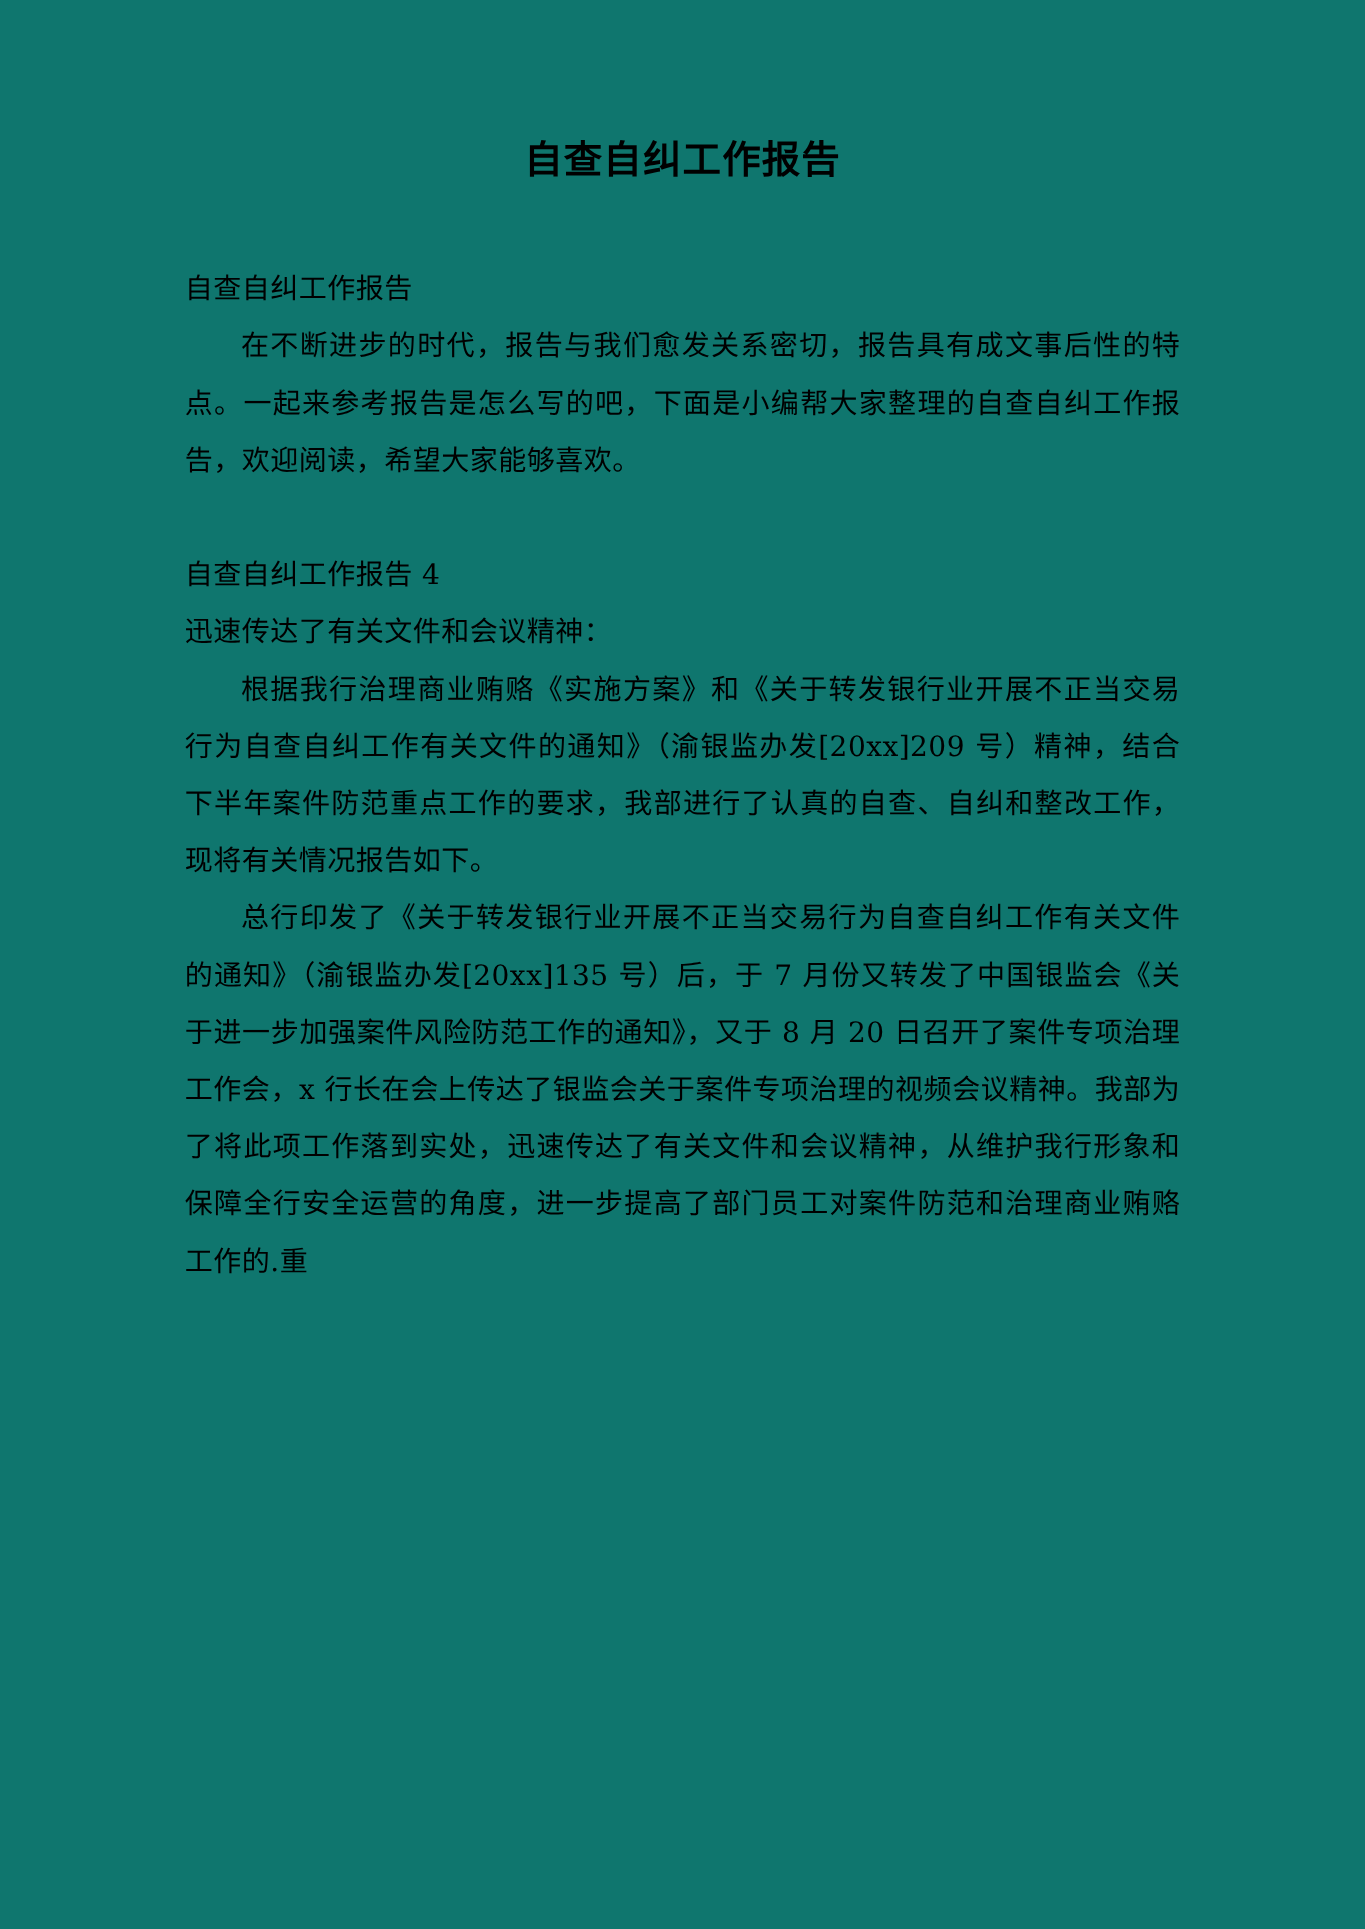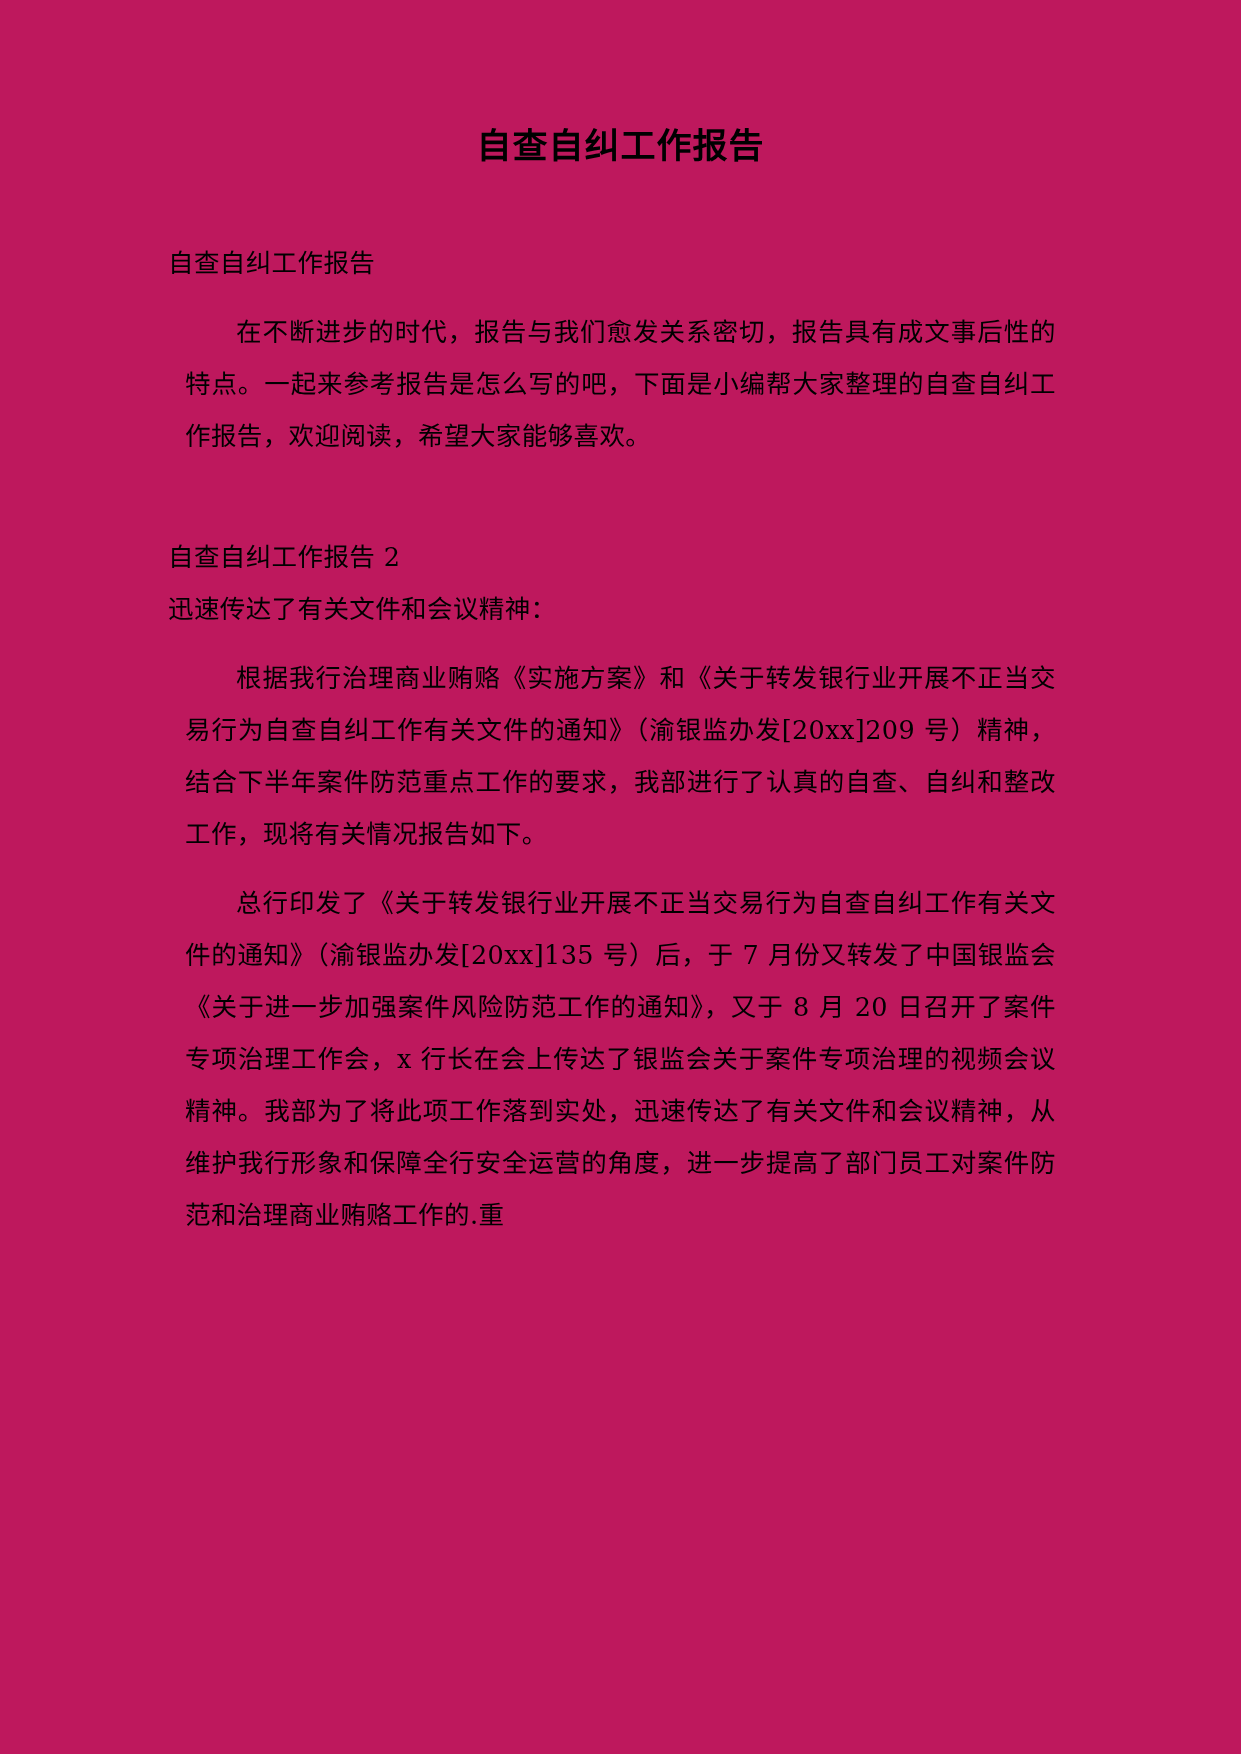--- a/index.html
+++ b/index.html
@@ -6,21 +6,21 @@
   html, body {
     margin: 0;
     padding: 0;
     background: #ffffff;
   }
   .page {
     position: relative;
     width: 1241px;
     height: 1754px;
     margin: 0 auto;
-    background: #be185d;
+    background: #0f766e;
     box-sizing: border-box;
     padding: 122px 168px 120px 168px;
     font-family: "DejaVu Serif", "Liberation Serif", serif;
     color: #000000;
     overflow: hidden;
   }
   .doc-title {
     font-family: "DejaVu Sans", "Liberation Sans", sans-serif;
     font-weight: bold;
     font-size: 35px;
@@ -34,21 +34,21 @@
     line-height: 52px;
     letter-spacing: 0.4px;
     text-align: justify;
     text-justify: inter-ideograph;
   }
   p.para {
     margin: 0;
     text-indent: 0;
   }
   p.indent {
-    margin: 17px;
+    margin: 0;
     text-indent: 2em;
   }
   .gap-large {
     height: 52px;
   }
 </style>
 </head>
 <body>
 
 <div class="page">
@@ -56,21 +56,21 @@
   <h1 class="doc-title">自查自纠工作报告</h1>
 
   <div class="body-block">
 
     <p class="para">自查自纠工作报告</p>
 
     <p class="indent">在不断进步的时代，报告与我们愈发关系密切，报告具有成文事后性的特点。一起来参考报告是怎么写的吧，下面是小编帮大家整理的自查自纠工作报告，欢迎阅读，希望大家能够喜欢。</p>
 
     <div class="gap-large"></div>
 
-    <p class="para">自查自纠工作报告 2</p>
+    <p class="para">自查自纠工作报告 4</p>
 
     <p class="para">迅速传达了有关文件和会议精神：</p>
 
     <p class="indent">根据我行治理商业贿赂《实施方案》和《关于转发银行业开展不正当交易行为自查自纠工作有关文件的通知》（渝银监办发[20xx]209 号）精神，结合下半年案件防范重点工作的要求，我部进行了认真的自查、自纠和整改工作，现将有关情况报告如下。</p>
 
 
     <p class="indent">总行印发了《关于转发银行业开展不正当交易行为自查自纠工作有关文件的通知》（渝银监办发[20xx]135 号）后，于 7 月份又转发了中国银监会《关于进一步加强案件风险防范工作的通知》，又于 8 月 20 日召开了案件专项治理工作会，x 行长在会上传达了银监会关于案件专项治理的视频会议精神。我部为了将此项工作落到实处，迅速传达了有关文件和会议精神，从维护我行形象和保障全行安全运营的角度，进一步提高了部门员工对案件防范和治理商业贿赂工作的.重</p>
 
   </div>
 

